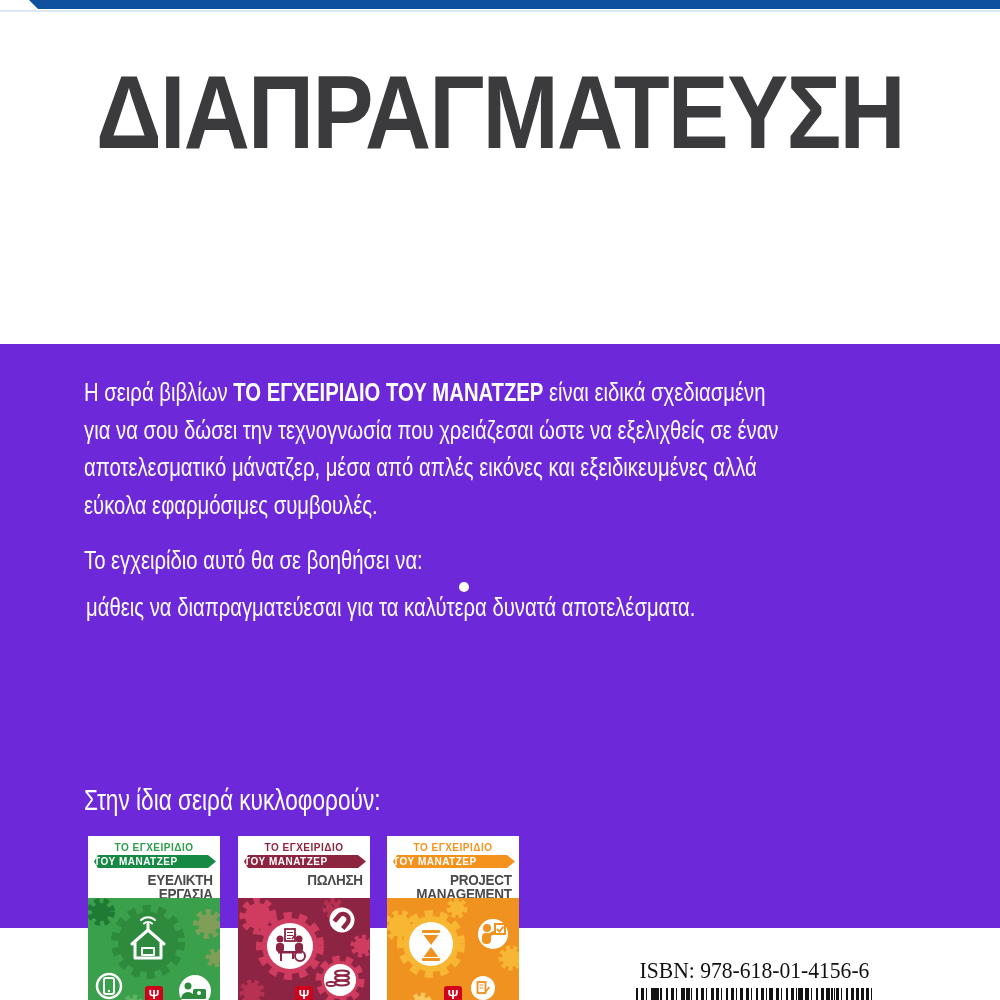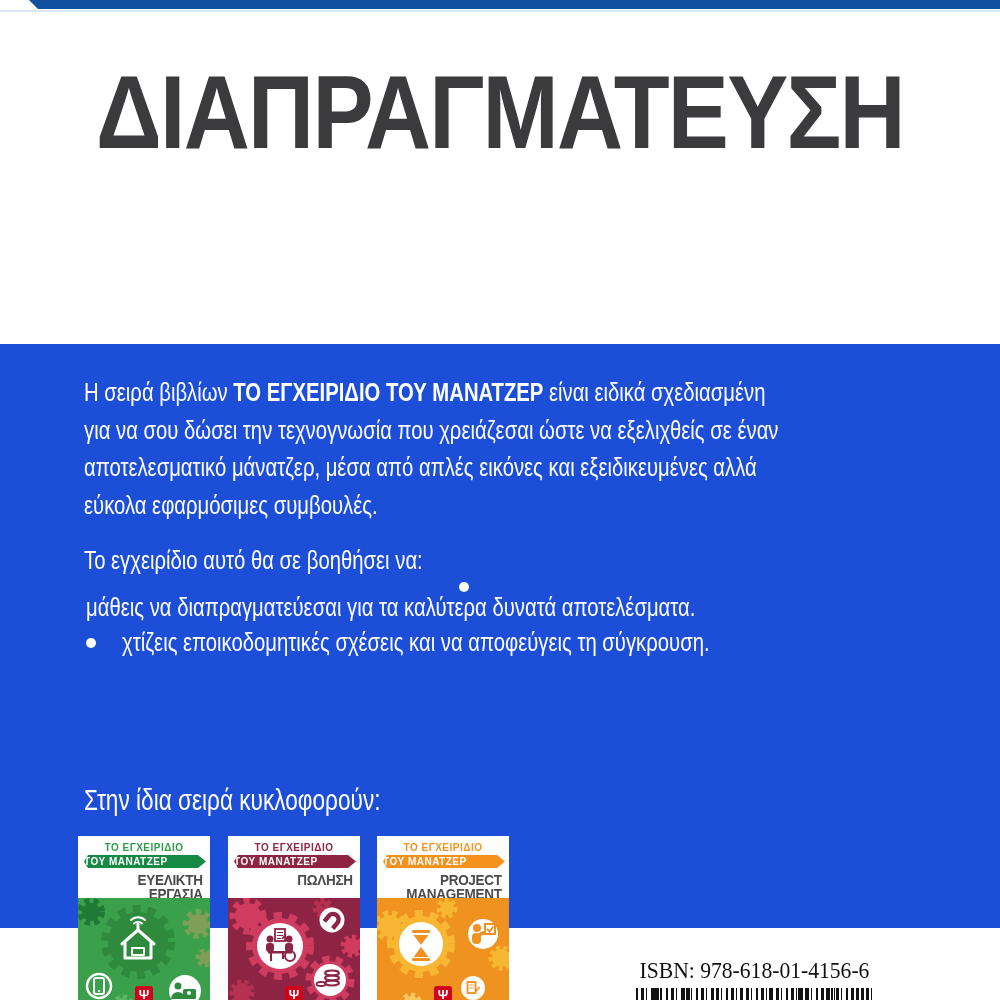--- a/index.html
+++ b/index.html
@@ -11,38 +11,38 @@
            clip-path:polygon(29px 0,1000px 0,1000px 9px,38px 9px);}
   .top-hairline{position:absolute;top:10px;left:0;width:1000px;height:2px;background:#dde8f4;}
 
   
   .page-title{position:absolute;top:58px;left:0;width:1000px;text-align:center;
               font-size:104px;font-weight:bold;color:#3b3b3d;line-height:1.05;
               white-space:nowrap;transform:scaleX(0.88);transform-origin:50% 0;
               letter-spacing:-2px;}
 
   
-  .blue-panel{position:absolute;top:344px;left:0;width:1000px;height:584px;background:#1d4ed8;}
+  .blue-panel{position:absolute;top:344px;left:0;width:1000px;height:584px;background:#6d28d9;}
 
   .cond{transform:scaleX(0.78);transform-origin:0 50%;white-space:nowrap;}
   .cond-block{transform:scaleX(0.78);transform-origin:0 0;}
 
   .intro{position:absolute;left:84px;top:30px;color:#fff;font-size:26px;line-height:37.5px;}
   .intro .line{white-space:nowrap;}
   .intro b{font-weight:bold;}
 
   .benefits-heading{position:absolute;left:84px;top:201px;color:#fff;font-size:26px;}
   .bullet-row{position:absolute;left:86px;color:#fff;font-size:26px;display:flex;align-items:center;}
   .bullet-row .dot{width:10px;height:10px;border-radius:50%;background:#fff;margin-right:26px;flex:0 0 auto;}
   .b1{top:238px;flex-direction:column;} .b2{top:283px;} .b3{top:327px;}
 
   .series-heading{position:absolute;left:84px;top:440px;color:#fff;font-size:29px;}
 
   
-  .book{position:absolute;top:492px;width:132px;height:164px;background:#fff;overflow:hidden;}
+  .book{position:absolute;top:492px;width:132px;height:164px;background:#fff;overflow:hidden;margin-left:10px;}
   .book-1{left:78px;} .book-2{left:228px;} .book-3{left:377px;}
   .bk-label{margin-top:6px;text-align:center;font-size:10px;font-weight:bold;letter-spacing:0.5px;}
   .book-1 .bk-label{color:#2e9e4a;} .book-2 .bk-label{color:#8e2540;} .book-3 .bk-label{color:#f5921e;}
   .bk-banner{margin:2px 4px 0 6px;height:13px;color:#fff;font-size:10px;font-weight:bold;
              letter-spacing:0.5px;line-height:13px;
              clip-path:polygon(4px 0,calc(100% - 8px) 0,100% 50%,calc(100% - 8px) 100%,4px 100%,0 50%);}
   .book-1 .bk-banner{background:#168a45;} .book-2 .bk-banner{background:#8e2540;} .book-3 .bk-banner{background:#f5921e;}
   .bk-title{margin-top:5px;padding-right:8px;text-align:right;font-size:15px;font-weight:bold;
             line-height:14px;color:#4a4a4c;transform:scaleX(0.9);transform-origin:100% 0;letter-spacing:-0.3px;}
   .bk-art{position:absolute;left:0;top:62px;}
@@ -80,24 +80,20 @@
       <div class="line">αποτελεσματικό μάνατζερ, μέσα από απλές εικόνες και εξειδικευμένες αλλά</div>
       <div class="line">εύκολα εφαρμόσιμες συμβουλές.</div>
     </div>
 
     <div class="benefits-heading cond">Το εγχειρίδιο αυτό θα σε βοηθήσει να:</div>
 
     <div class="bullet-row b1">
       <span class="dot"></span>
       <span class="cond">μάθεις να διαπραγματεύεσαι για τα καλύτερα δυνατά αποτελέσματα.</span>
     </div>
-    <div class="bullet-row b2">
-      <span class="dot"></span>
-      <span class="cond">χτίζεις εποικοδομητικές σχέσεις και να αποφεύγεις τη σύγκρουση.</span>
-    </div>
 
     <div class="series-heading cond">Στην ίδια σειρά κυκλοφορούν:</div>
 
     <div class="book book-1">
       <div class="bk-label">ΤΟ ΕΓΧΕΙΡΙΔΙΟ</div>
       <div class="bk-banner">ΤΟΥ ΜΑΝΑΤΖΕΡ</div>
       <div class="bk-title">
         <div>ΕΥΕΛΙΚΤΗ</div>
         <div>ΕΡΓΑΣΙΑ</div>
       </div>

